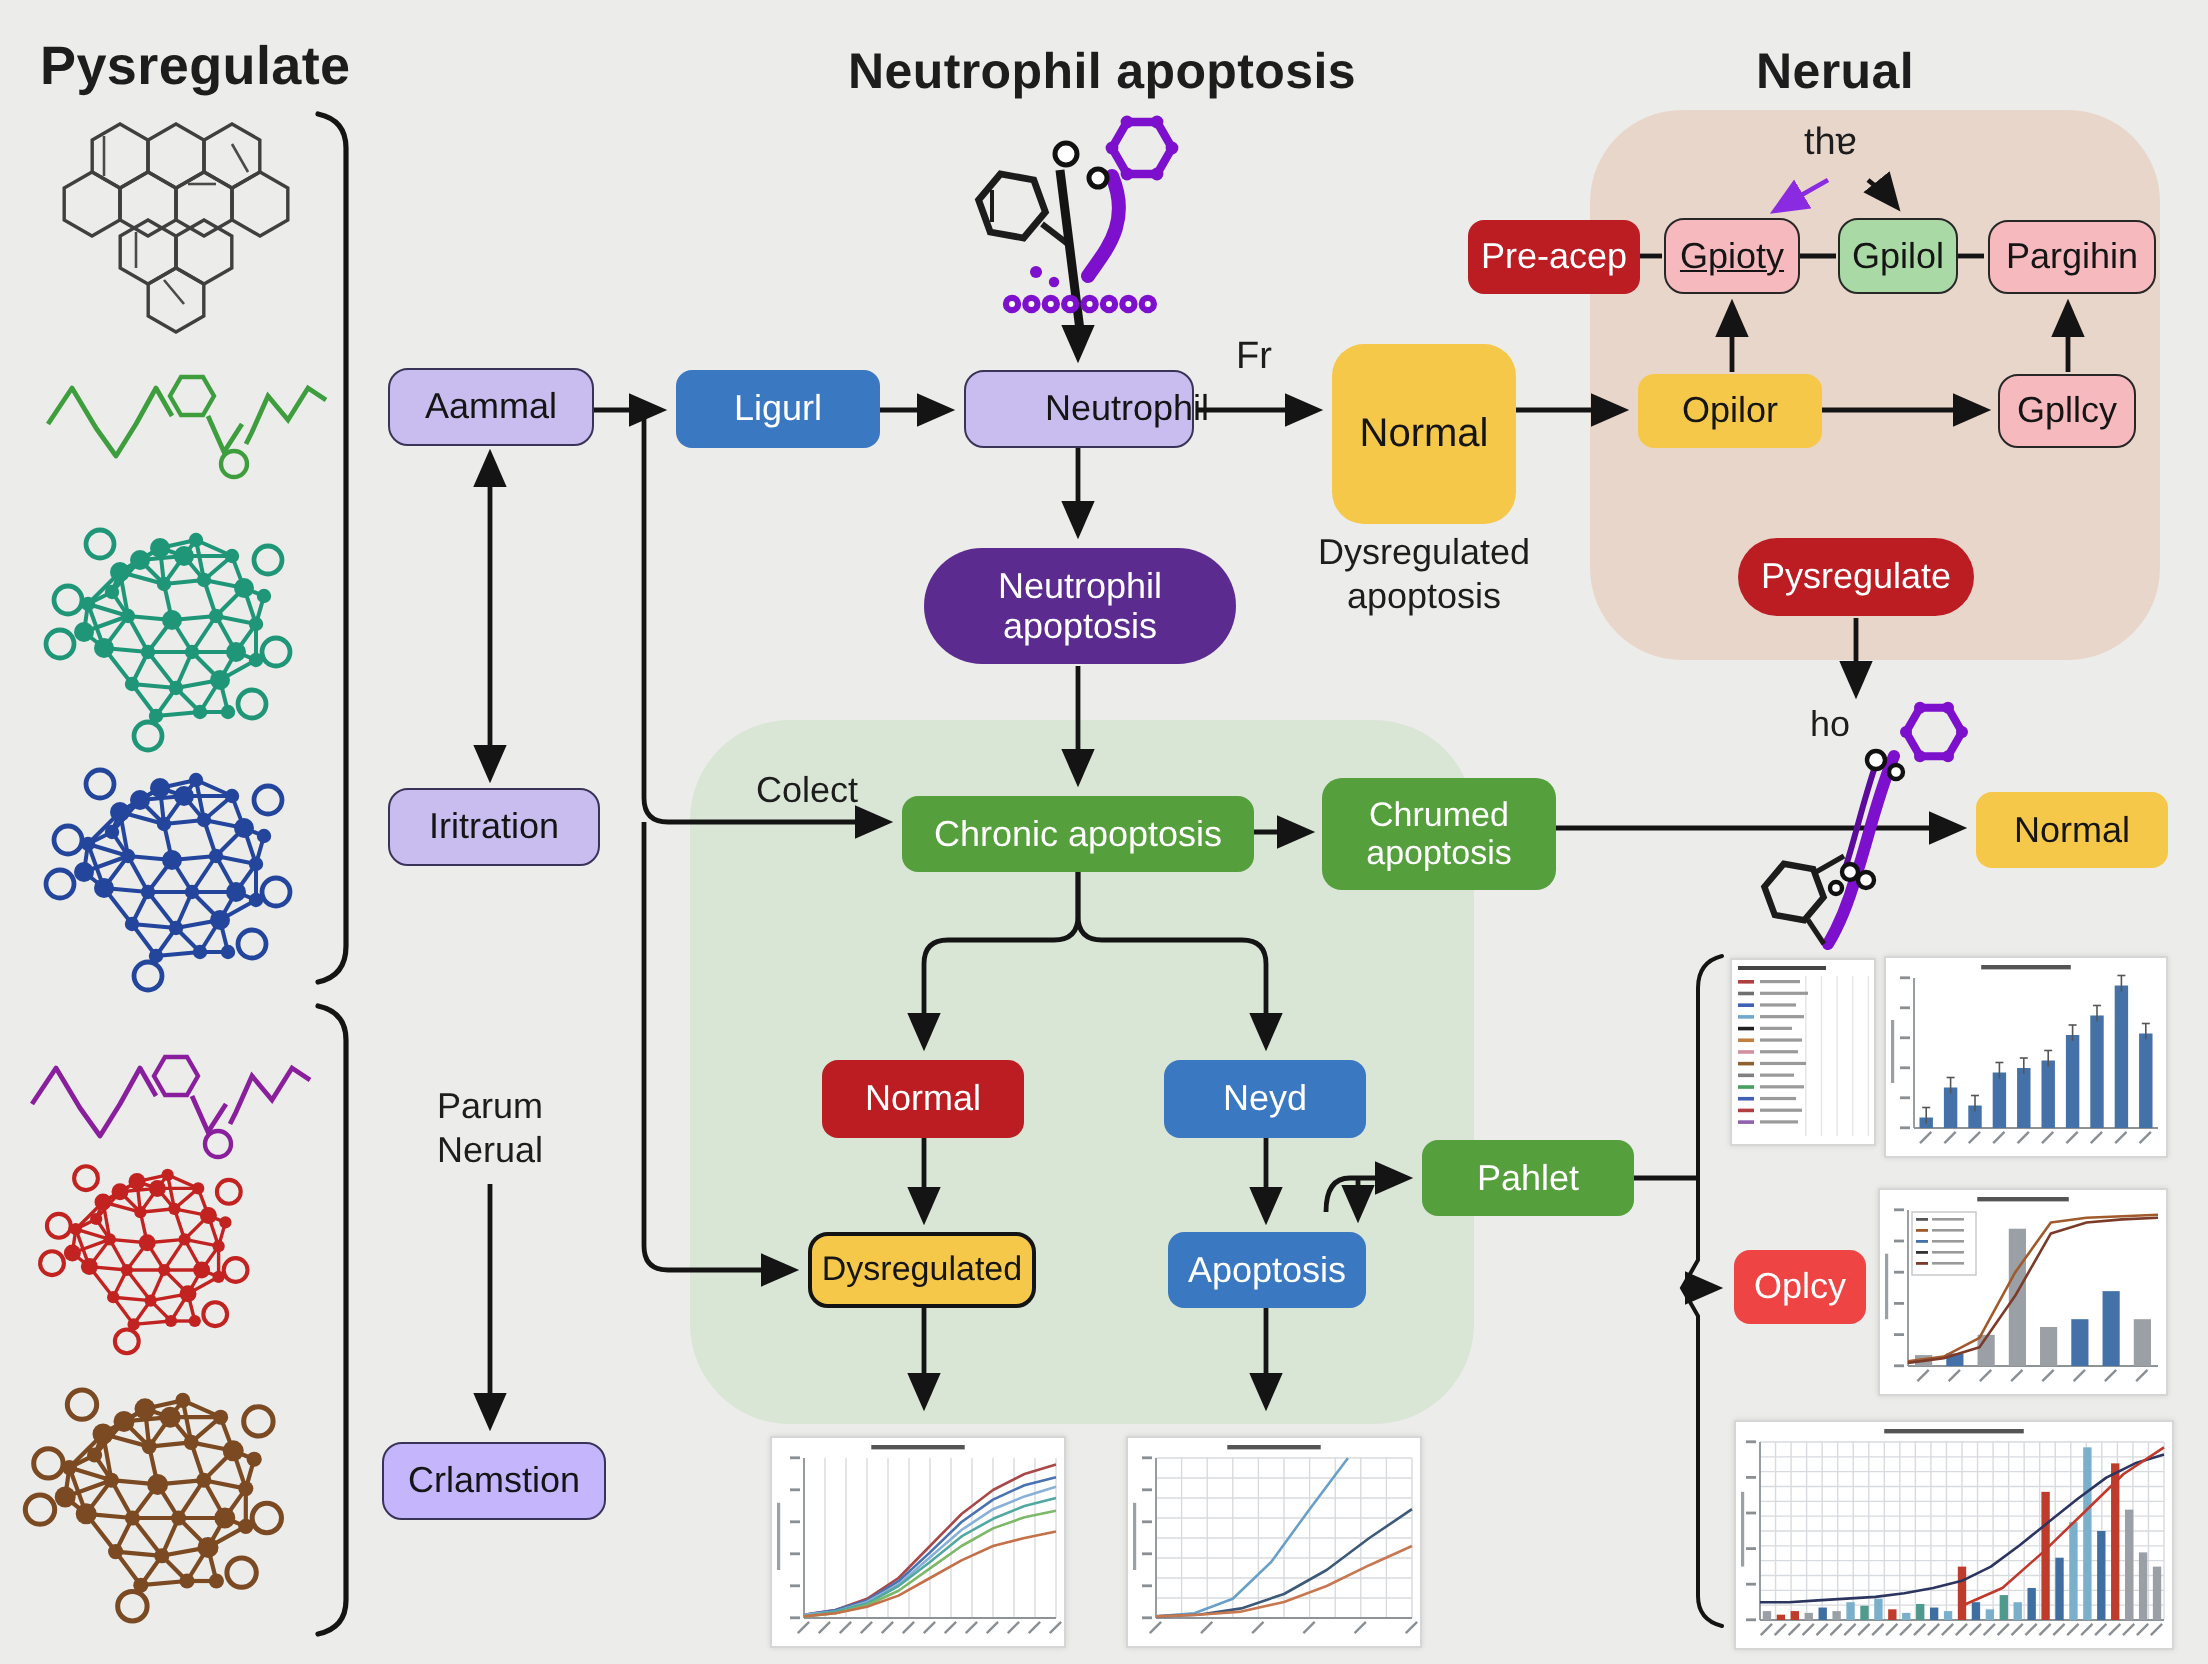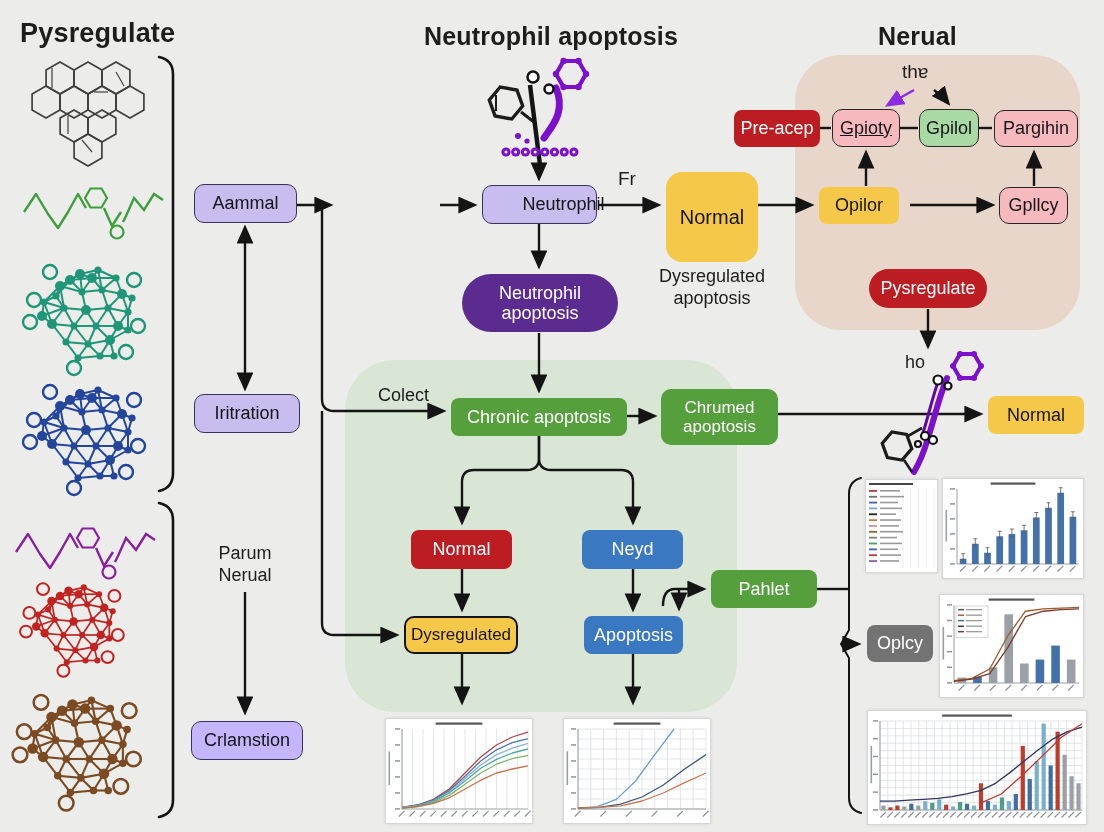--- a/index.html
+++ b/index.html
@@ -596,41 +596,42 @@
   <div class="lbl" style="left:200px;top:543px;width:90px;">
     <span>Parum</span><br>
     <span>Nerual</span>
   </div>
   <div class="lbl" style="left:637px;top:266px;width:150px;">
     <span>Dysregulated</span><br>
     <span>apoptosis</span>
   </div>
 
   <div class="node black-text" style="left: 194px; top: 184px; width: 103px; height: 39px; border-radius: 10px; border: 1.5px solid rgb(58, 51, 88); background: rgb(201, 189, 240);">Aammal</div>
+  <div class="node white-text" style="left: 338px; top: 185px; width: 102px; height: 39px; border-radius: 8px; background: rgb(59, 120, 194);">Ligurl</div>
   <div class="node black-text" style="left: 482px; top: 185px; width: 115px; height: 39px; border-radius: 10px; border: 1.5px solid rgb(58, 51, 88); background: rgb(201, 189, 240); padding-left: 48px;">Neutrophil</div>
   <div class="node black-text" style="left: 666px; top: 172px; width: 92px; height: 90px; border-radius: 16px; font-size: 20px; background: rgb(246, 200, 74);">Normal</div>
   <div class="node white-text" style="left: 462px; top: 274px; width: 156px; height: 58px; border-radius: 29px; padding: 0px 24px; background: rgb(92, 43, 143);">Neutrophil apoptosis</div>
   <div class="node black-text" style="left: 194px; top: 394px; width: 106px; height: 39px; border-radius: 10px; border: 1.5px solid rgb(58, 51, 88); background: rgb(201, 189, 240);">Iritration</div>
   <div class="node black-text" style="left: 191px; top: 721px; width: 112px; height: 39px; border-radius: 10px; border: 1.5px solid rgb(58, 51, 88); background: #c4b5fd;">Crlamstion</div>
   <div class="node white-text" style="left: 451px; top: 398px; width: 176px; height: 38px; border-radius: 8px; background: rgb(85, 160, 60);">Chronic apoptosis</div>
   <div class="node white-text" style="left: 661px; top: 389px; width: 117px; height: 56px; border-radius: 10px; padding: 0px 10px; font-size: 17px; background: rgb(85, 160, 60);">Chrumed apoptosis</div>
   <div class="node white-text" style="left: 411px; top: 530px; width: 101px; height: 39px; border-radius: 8px; background: rgb(187, 29, 34);">Normal</div>
   <div class="node white-text" style="left: 582px; top: 530px; width: 101px; height: 39px; border-radius: 8px; background: rgb(59, 120, 194);">Neyd</div>
   <div class="node black-text" style="left: 404px; top: 616px; width: 114px; height: 38px; border-radius: 10px; border: 2px solid rgb(20, 20, 20); font-size: 17px; background: rgb(246, 200, 74);">Dysregulated</div>
   <div class="node white-text" style="left: 584px; top: 616px; width: 99px; height: 38px; border-radius: 8px; background: rgb(59, 120, 194);">Apoptosis</div>
   <div class="node white-text" style="left: 711px; top: 570px; width: 106px; height: 38px; border-radius: 8px; background: rgb(85, 160, 60);">Pahlet</div>
   <div class="node black-text" style="left: 988px; top: 396px; width: 96px; height: 38px; border-radius: 8px; background: rgb(246, 200, 74);">Normal</div>
   <div class="node white-text" style="left: 734px; top: 110px; width: 86px; height: 37px; border-radius: 8px; background: rgb(187, 29, 34);">Pre-acep</div>
   <div class="node black-text" style="left: 832px; top: 109px; width: 68px; height: 38px; border-radius: 10px; border: 1.5px solid rgb(39, 39, 39); background: rgb(246, 185, 190); text-decoration: underline;">Gpioty</div>
   <div class="node black-text" style="left: 919px; top: 109px; width: 60px; height: 38px; border-radius: 10px; border: 1.5px solid rgb(39, 39, 39); background: rgb(169, 217, 164);">Gpilol</div>
   <div class="node black-text" style="left: 994px; top: 110px; width: 84px; height: 37px; border-radius: 10px; border: 1.5px solid rgb(39, 39, 39); background: rgb(246, 185, 190);">Pargihin</div>
-  <div class="node black-text" style="left: 819px; top: 187px; width: 80px; height: 37px; border-radius: 8px; background: rgb(246, 200, 74);">Opilor</div>
+  <div class="node black-text" style="left: 819px; top: 187px; width: 92px; height: 37px; border-radius: 8px; background: rgb(246, 200, 74);">Opilor</div>
   <div class="node black-text" style="left: 999px; top: 187px; width: 69px; height: 37px; border-radius: 10px; border: 1.5px solid rgb(39, 39, 39); background: rgb(246, 185, 190);">Gpllcy</div>
   <div class="node white-text" style="left: 869px; top: 269px; width: 118px; height: 39px; border-radius: 20px; background: rgb(187, 29, 34);">Pysregulate</div>
-  <div class="node white-text" style="left: 867px; top: 625px; width: 66px; height: 37px; border-radius: 8px; background: #737373;">Oplcy</div>
+  <div class="node white-text" style="left: 867px; top: 625px; width: 66px; height: 37px; border-radius: 8px; background: #ef4444;">Oplcy</div>
 
   <div class="mini-chart" style="left:385px;top:718px;width:146px;height:104px;"><svg width="146" height="104" viewBox="0 0 146 104">
         <rect x="49.64" y="3.5" width="46.72" height="2.2" fill="#555"></rect>
         <line x1="16" y1="10" x2="16" y2="90" stroke="#d7dade" stroke-width="0.7"></line>
         <line x1="26.5" y1="10" x2="26.5" y2="90" stroke="#d7dade" stroke-width="0.7"></line>
         <line x1="37" y1="10" x2="37" y2="90" stroke="#d7dade" stroke-width="0.7"></line>
         <line x1="47.5" y1="10" x2="47.5" y2="90" stroke="#d7dade" stroke-width="0.7"></line>
         <line x1="58" y1="10" x2="58" y2="90" stroke="#d7dade" stroke-width="0.7"></line>
         <line x1="68.5" y1="10" x2="68.5" y2="90" stroke="#d7dade" stroke-width="0.7"></line>
         <line x1="79" y1="10" x2="79" y2="90" stroke="#d7dade" stroke-width="0.7"></line>

